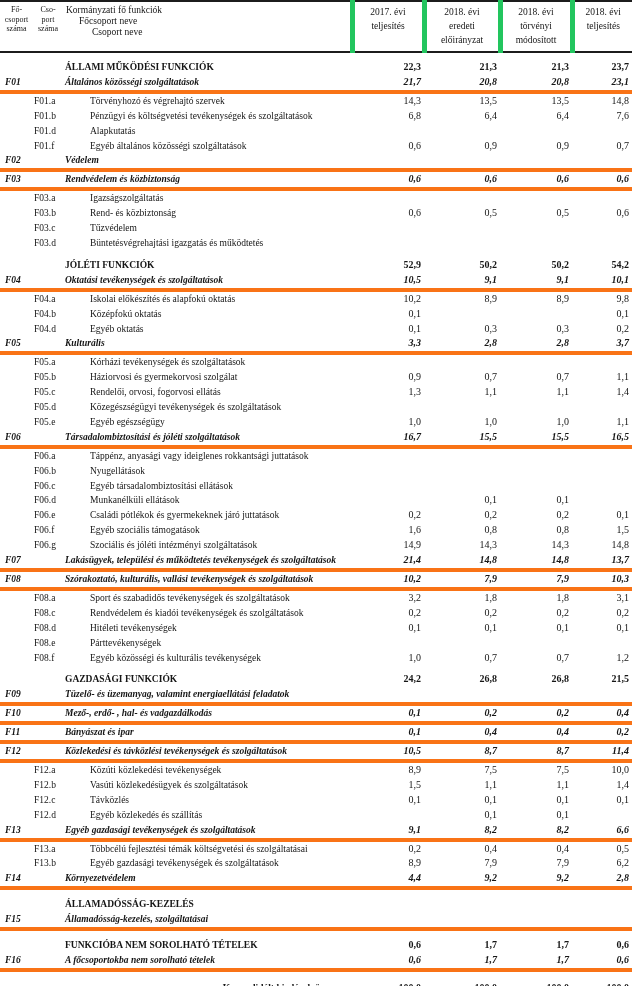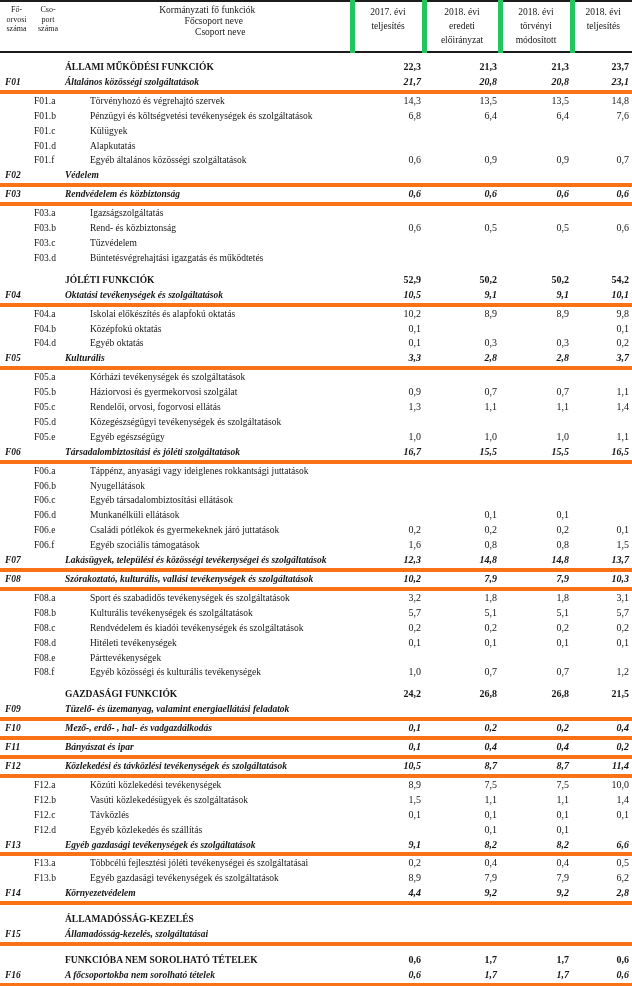--- a/index.html
+++ b/index.html
@@ -14,21 +14,21 @@
   col.c-cso{width:30px}
   col.c-nm{width:289px}
   col.c-v1{width:72px}
   col.c-v2{width:76px}
   col.c-v3{width:72px}
   col.c-v4{width:60px}
 
   thead tr{border-bottom:2px solid #1c1c1c;}
   th{font-weight:normal;vertical-align:top;padding:3px 1px 4px;font-family:Liberation Serif, serif;}
   th.h-small{font-size:8px;line-height:9.5px;text-align:center;}
-  th.h-name{font-size:9.5px;line-height:11px;text-align:center;}
+  th.h-name{font-size:9.5px;line-height:11px;text-align:left;}
   th.h-name .hn1{padding-left:2px;white-space:nowrap;}
   th.h-name .hn2{padding-left:15px;white-space:nowrap;}
   th.h-name .hn3{padding-left:28px;white-space:nowrap;}
   th.h-val{font-size:9.5px;line-height:14px;text-align:center;
            border-left:5px solid #22c55e;padding:3px 4px 4px;}
 
   tbody td{font-size:9.5px;line-height:14.9px;vertical-align:bottom;padding:0;
            white-space:nowrap;}
   td.c1{padding-left:5px;overflow:visible;}
   td.c2{padding-left:1px;overflow:visible;}
@@ -53,21 +53,21 @@
         <col class="c-nm">
       <col class="c-v1">
         <col class="c-v2">
         <col class="c-v3">
         <col class="c-v4">
     </colgroup>
     <thead>
       <tr>
         <th class="h-small">
           <div>Fő-</div>
-          <div>orvosi</div>
+          <div>csoport</div>
           <div>száma</div>
         </th>
         <th class="h-small">
           <div>Cso-</div>
           <div>port</div>
           <div>száma</div>
         </th>
         <th class="h-name">
           <div class="hn1">Kormányzati fő funkciók</div>
           <div class="hn2">Főcsoport neve</div>
@@ -111,29 +111,20 @@
           <td class="c1"></td>
           <td class="c2">F01.b</td>
           <td class="nm">Pénzügyi és költségvetési tevékenységek és szolgáltatások</td>
           <td class="val">6,8</td>
           <td class="val">6,4</td>
           <td class="val">6,4</td>
           <td class="val">7,6</td>
         </tr>
         <tr class="sub">
           <td class="c1"></td>
-          <td class="c2">F01.c</td>
-          <td class="nm">Külügyek</td>
-          <td class="val"></td>
-          <td class="val"></td>
-          <td class="val"></td>
-          <td class="val"></td>
-        </tr>
-        <tr class="sub">
-          <td class="c1"></td>
           <td class="c2">F01.d</td>
           <td class="nm">Alapkutatás</td>
           <td class="val"></td>
           <td class="val"></td>
           <td class="val"></td>
           <td class="val"></td>
         </tr>
         <tr class="sub">
           <td class="c1"></td>
           <td class="c2">F01.f</td>
@@ -352,25 +343,34 @@
         </tr>
         <tr class="sub">
           <td class="c1"></td>
           <td class="c2">F06.f</td>
           <td class="nm">Egyéb szociális támogatások</td>
           <td class="val">1,6</td>
           <td class="val">0,8</td>
           <td class="val">0,8</td>
           <td class="val">1,5</td>
         </tr>
+        <tr class="sub">
+          <td class="c1"></td>
+          <td class="c2">F06.g</td>
+          <td class="nm">Szociális és jóléti intézményi szolgáltatások</td>
+          <td class="val">14,9</td>
+          <td class="val">14,3</td>
+          <td class="val">14,3</td>
+          <td class="val">14,8</td>
+        </tr>
         <tr class="group">
           <td class="c1">F07</td>
           <td class="c2"></td>
-          <td class="nm">Lakásügyek, települési és közösségi tevékenységei és szolgáltatások</td>
-          <td class="val">12,3</td>
+          <td class="nm">Lakásügyek, települési és működtetés tevékenységek és szolgáltatások</td>
+          <td class="val">21,4</td>
           <td class="val">14,8</td>
           <td class="val">14,8</td>
           <td class="val">13,7</td>
         </tr>
         <tr class="group">
           <td class="c1">F08</td>
           <td class="c2"></td>
           <td class="nm">Szórakoztató, kulturális, vallási tevékenységek és szolgáltatások</td>
           <td class="val">10,2</td>
           <td class="val">7,9</td>
@@ -381,29 +381,20 @@
           <td class="c1"></td>
           <td class="c2">F08.a</td>
           <td class="nm">Sport és szabadidős tevékenységek és szolgáltatások</td>
           <td class="val">3,2</td>
           <td class="val">1,8</td>
           <td class="val">1,8</td>
           <td class="val">3,1</td>
         </tr>
         <tr class="sub">
           <td class="c1"></td>
-          <td class="c2">F08.b</td>
-          <td class="nm">Kulturális tevékenységek és szolgáltatások</td>
-          <td class="val">5,7</td>
-          <td class="val">5,1</td>
-          <td class="val">5,1</td>
-          <td class="val">5,7</td>
-        </tr>
-        <tr class="sub">
-          <td class="c1"></td>
           <td class="c2">F08.c</td>
           <td class="nm">Rendvédelem és kiadói tevékenységek és szolgáltatások</td>
           <td class="val">0,2</td>
           <td class="val">0,2</td>
           <td class="val">0,2</td>
           <td class="val">0,2</td>
         </tr>
         <tr class="sub">
           <td class="c1"></td>
           <td class="c2">F08.d</td>
@@ -517,21 +508,21 @@
           <td class="c2"></td>
           <td class="nm">Egyéb gazdasági tevékenységek és szolgáltatások</td>
           <td class="val">9,1</td>
           <td class="val">8,2</td>
           <td class="val">8,2</td>
           <td class="val">6,6</td>
         </tr>
         <tr class="sub">
           <td class="c1"></td>
           <td class="c2">F13.a</td>
-          <td class="nm">Többcélú fejlesztési jóléti tevékenységei és szolgáltatásai</td>
+          <td class="nm">Többcélú fejlesztési témák költségvetési és szolgáltatásai</td>
           <td class="val">0,2</td>
           <td class="val">0,4</td>
           <td class="val">0,4</td>
           <td class="val">0,5</td>
         </tr>
         <tr class="sub">
           <td class="c1"></td>
           <td class="c2">F13.b</td>
           <td class="nm">Egyéb gazdasági tevékenységek és szolgáltatások</td>
           <td class="val">8,9</td>

